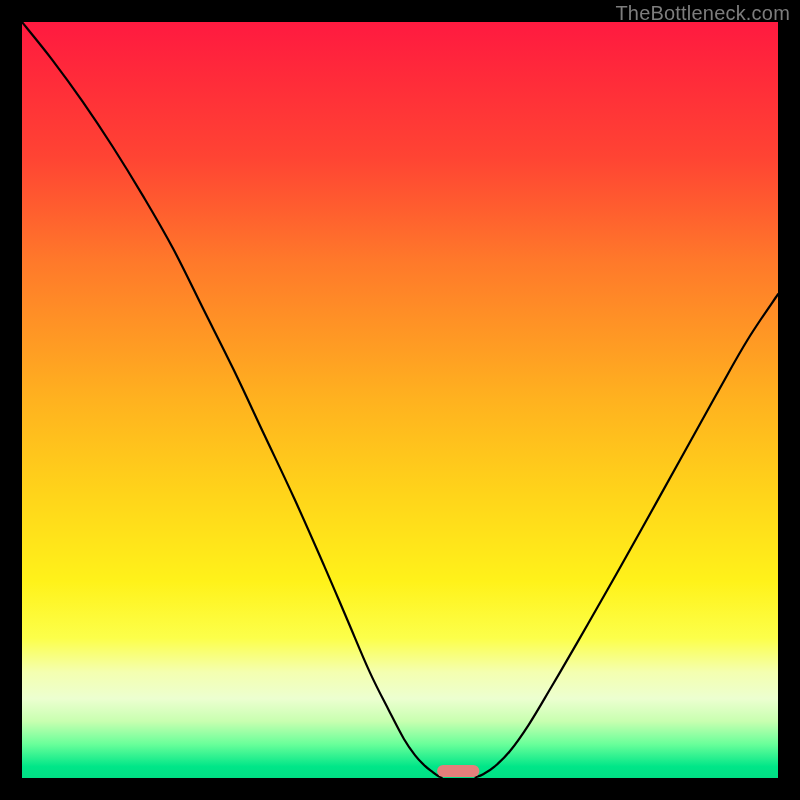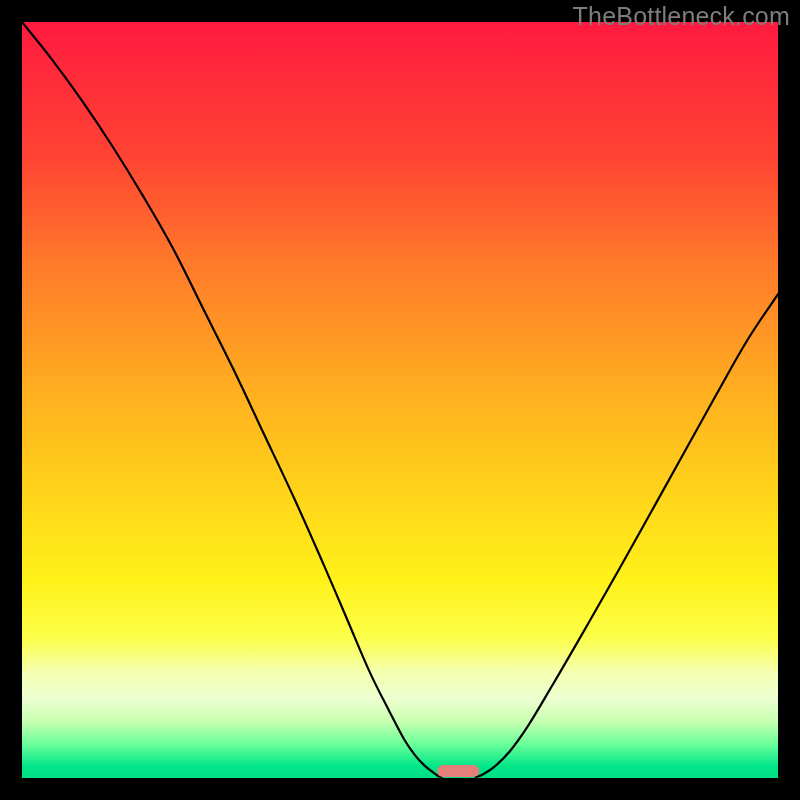--- a/index.html
+++ b/index.html
@@ -25,21 +25,21 @@
     width: 756px;
     height: 756px;
     overflow: hidden;
   }
   .watermark {
     position: absolute;
     top: 2px;
     right: 10px;
     color: #7d7d7d;
     font-family: Arial, Helvetica, sans-serif;
-    font-size: 25px;
+    font-size: 20px;
     font-weight: 500;
     letter-spacing: 0.2px;
   }
   .curve {
     stroke: #000;
     stroke-width: 2.2;
     fill: none;
     stroke-linecap: round;
   }
 </style>

